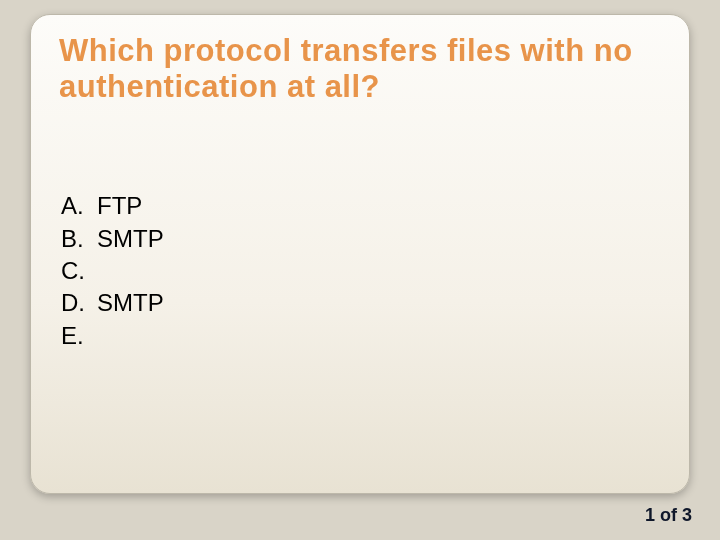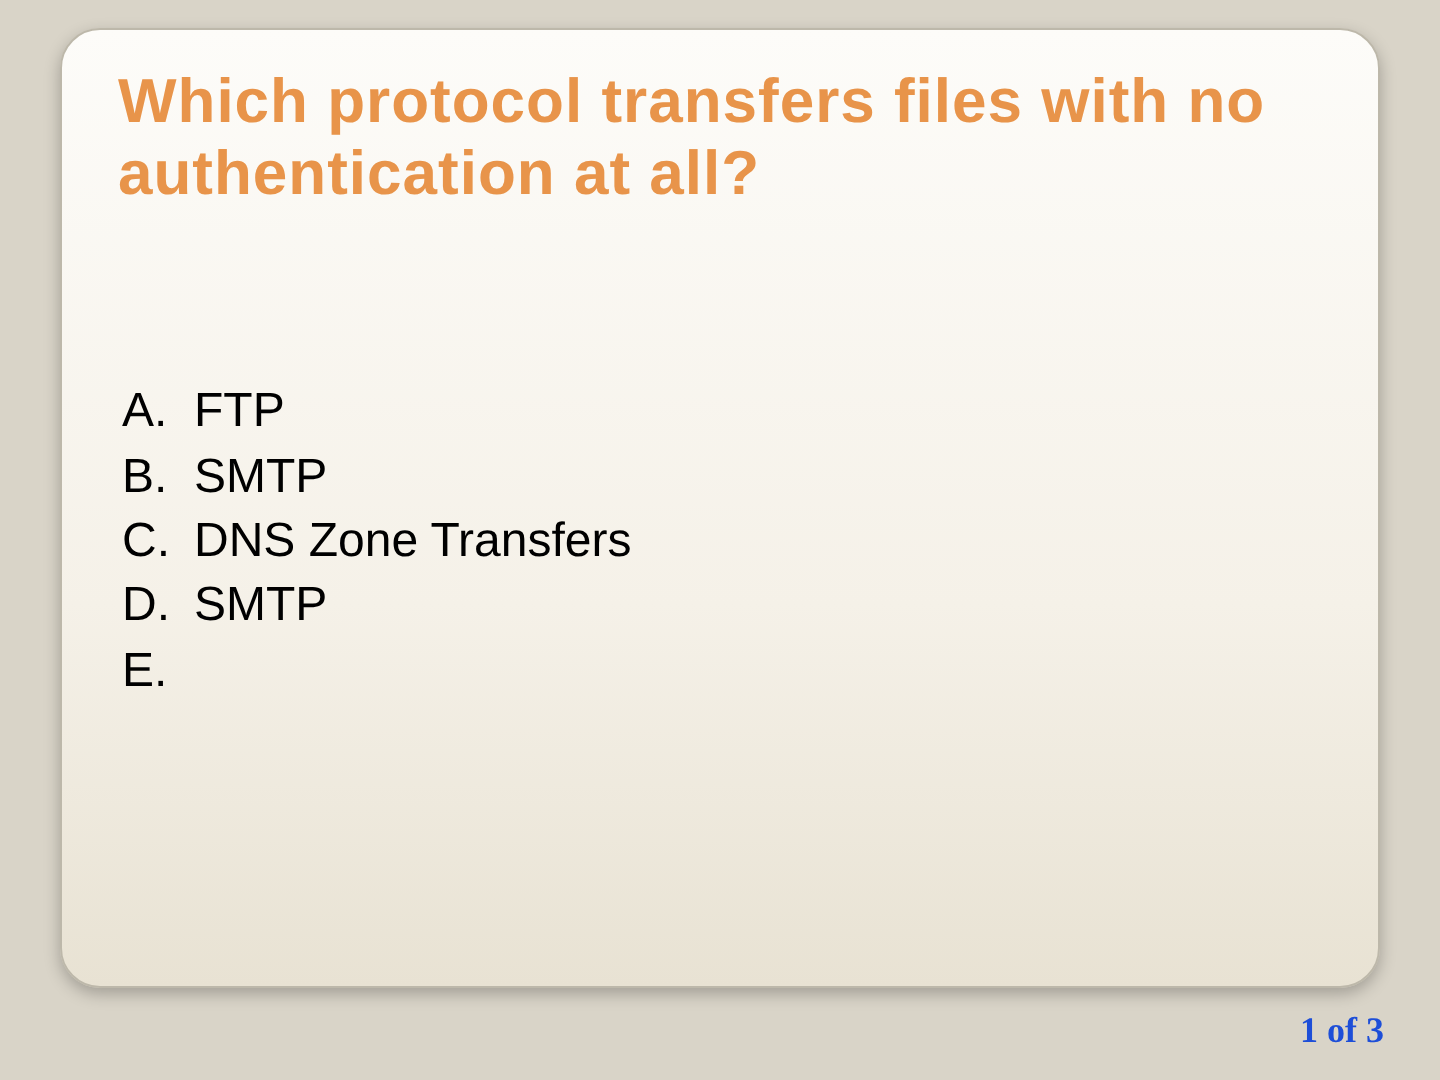--- a/index.html
+++ b/index.html
@@ -41,44 +41,43 @@
   }
   .option-letter {
     width: 36px;
     flex-shrink: 0;
   }
   .option-text { }
   .pager {
     position: absolute;
     right: 28px;
     bottom: 14px;
-    font-family: Liberation Serif, serif;
+    font-family: Liberation Sans, sans-serif;
     font-size: 18px;
     font-weight: bold;
-    color: #1d4ed8;
+    color: #0f172a;
   }
 </style>
 </head>
 <body>
 
 <div class="card">
   <div class="title">Which protocol transfers files with no authentication at all?</div>
 
   <div class="options">
     <div class="option-row">
       <div class="option-letter">A.</div>
       <div class="option-text">FTP</div>
     </div>
     <div class="option-row">
       <div class="option-letter">B.</div>
       <div class="option-text">SMTP</div>
     </div>
     <div class="option-row">
       <div class="option-letter">C.</div>
-      <div class="option-text">DNS Zone Transfers</div>
     </div>
     <div class="option-row">
       <div class="option-letter">D.</div>
       <div class="option-text">SMTP</div>
     </div>
     <div class="option-row">
       <div class="option-letter">E.</div>
     </div>
   </div>
 </div>

